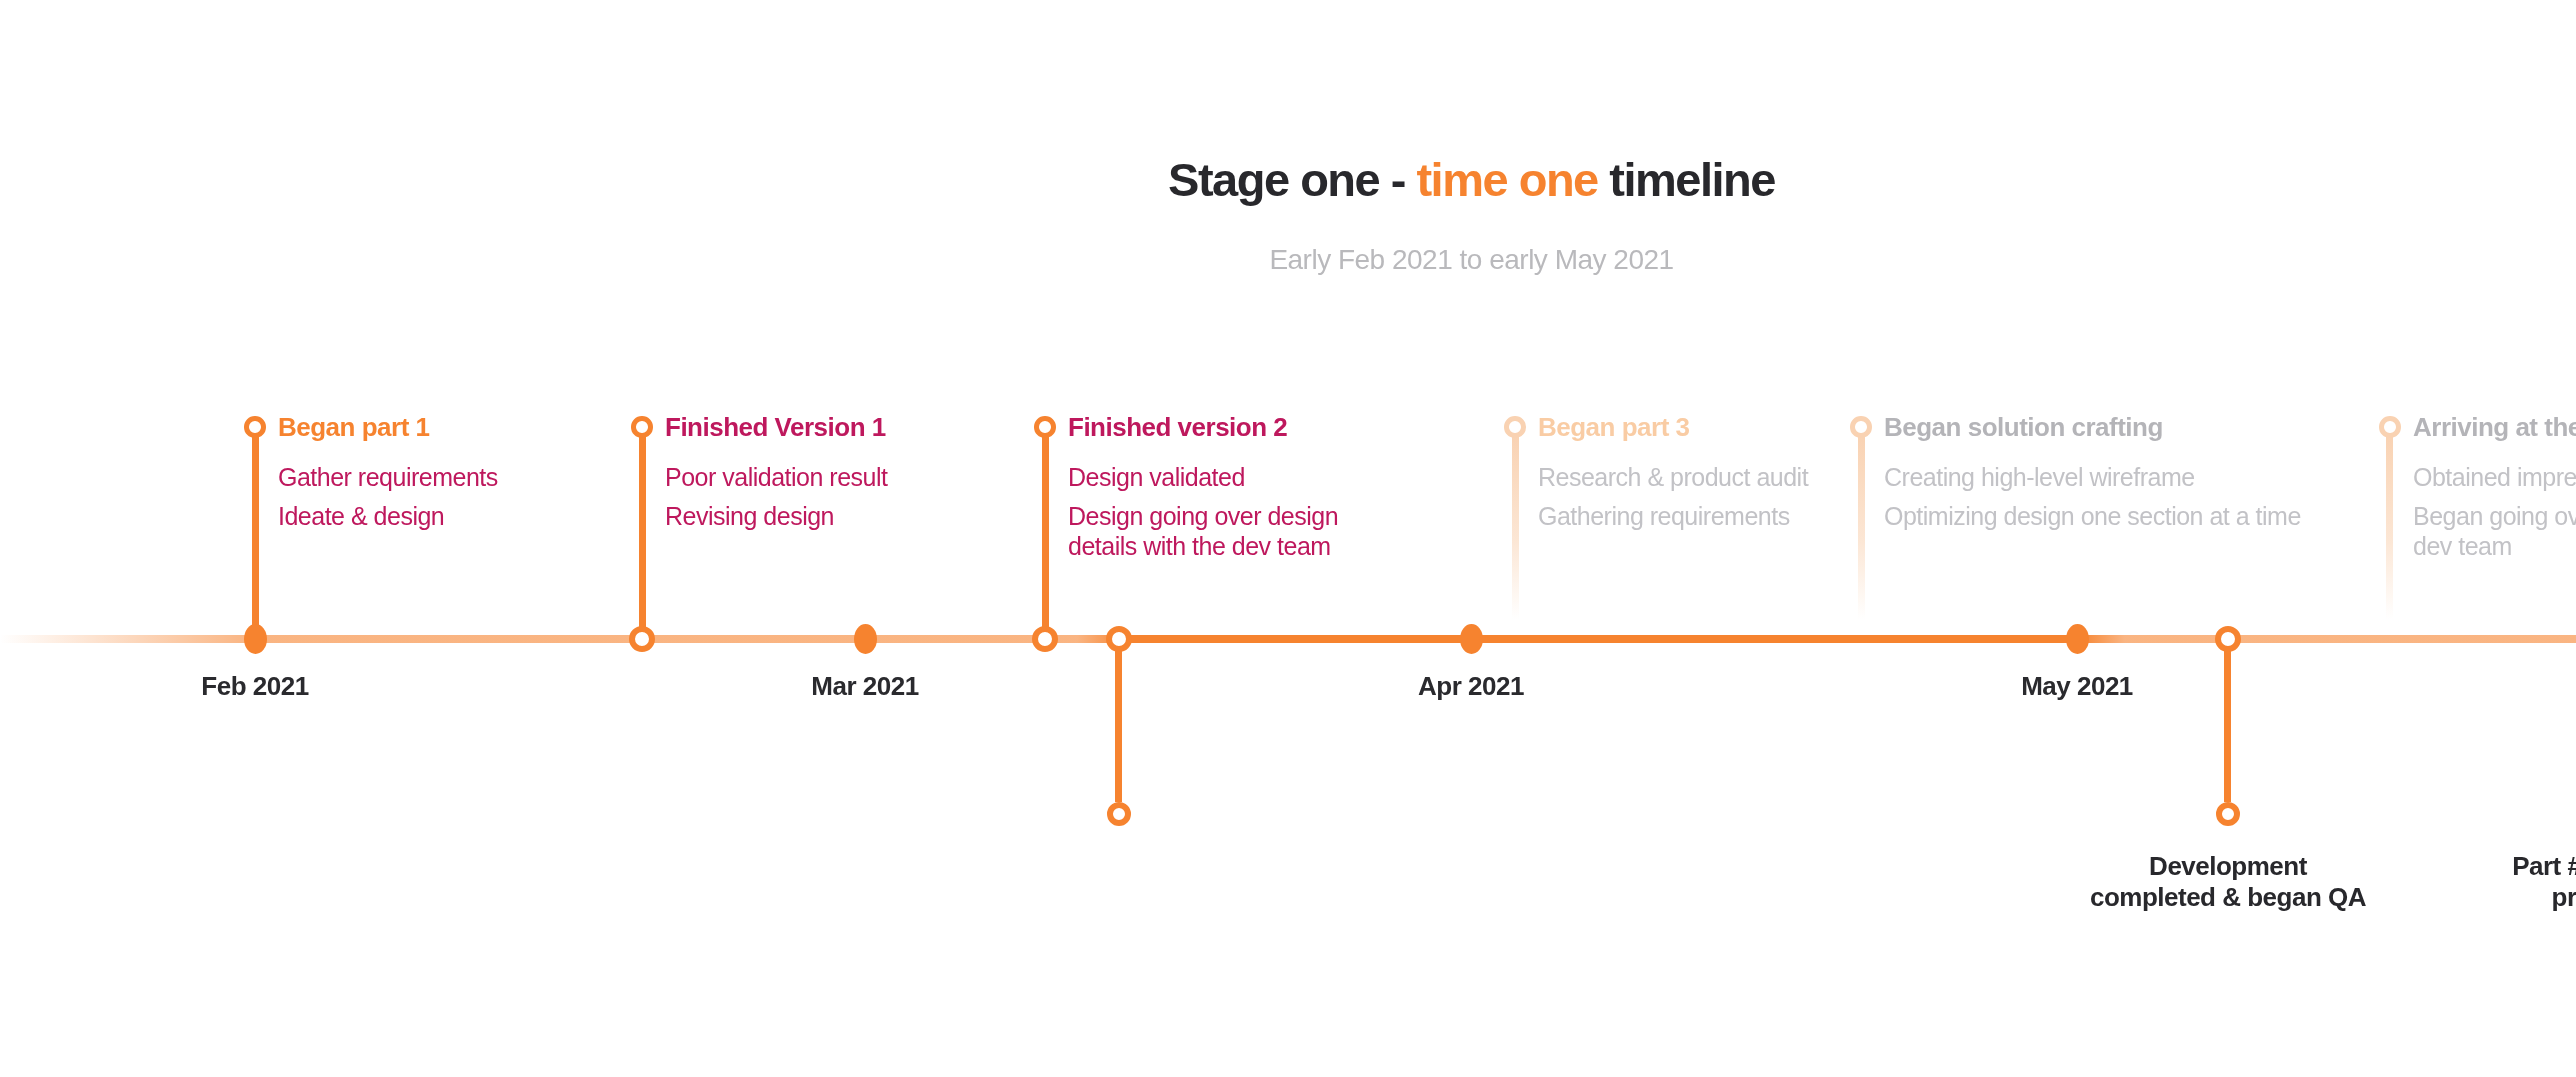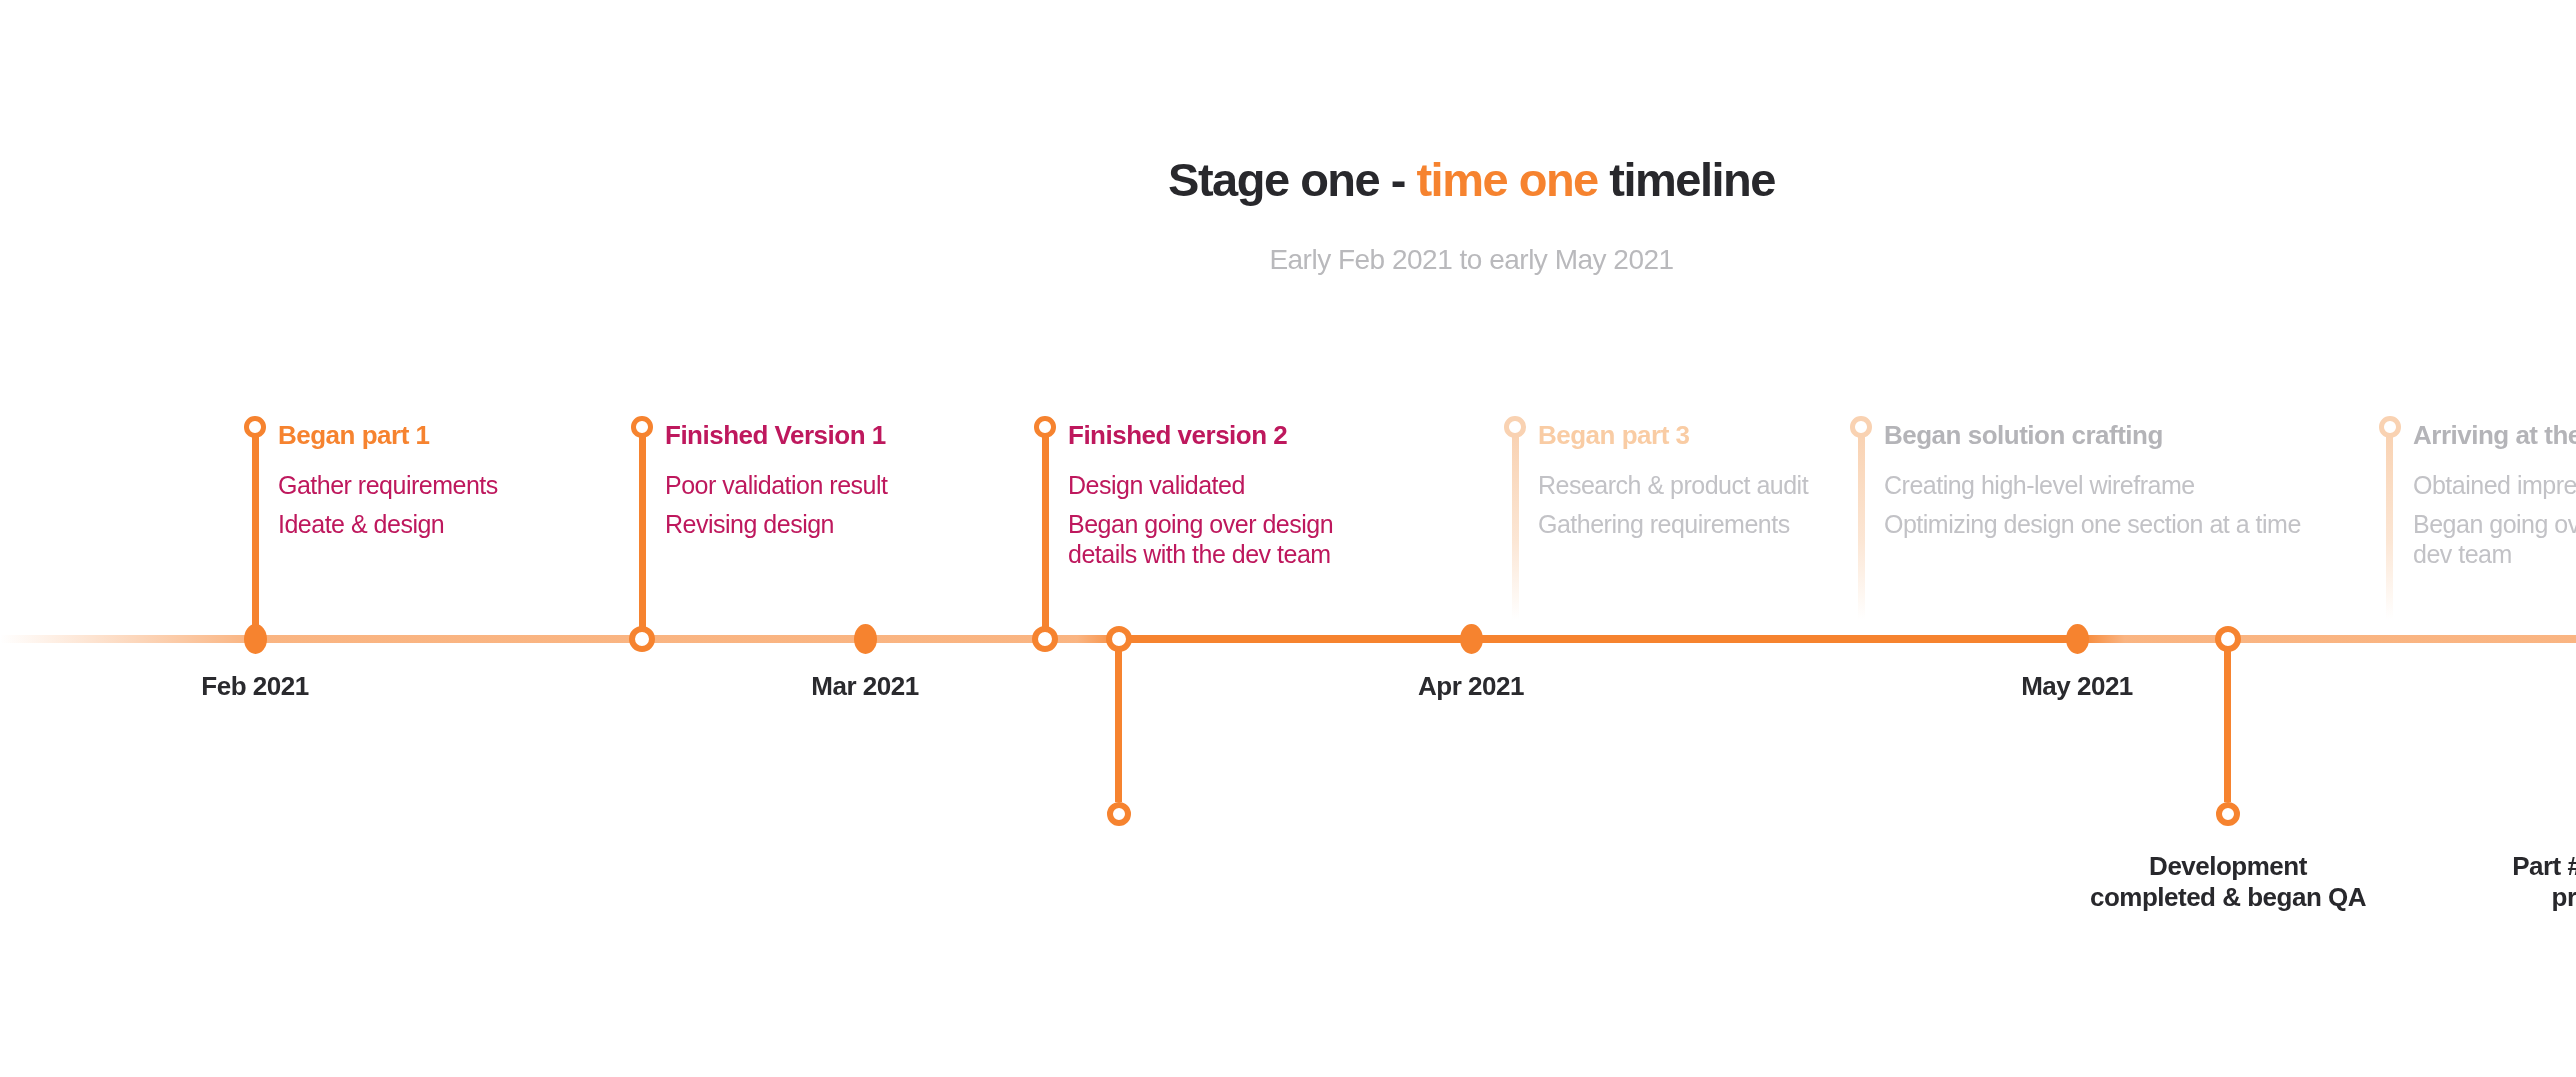--- a/index.html
+++ b/index.html
@@ -35,21 +35,21 @@
   .ev-stem.faded{height:192px;
       background:linear-gradient(to bottom,#F9D2B2 0%,rgba(249,210,178,0.55) 55%,rgba(249,210,178,0) 96%);}
   .month-dot{position:absolute;top:624px;width:23px;height:30px;border-radius:50%;
              background:#F6832F;z-index:3;}
   .axis-node{position:absolute;top:626px;width:26px;height:26px;border-radius:50%;
              background:#fff;border:6.7px solid #F6832F;box-sizing:border-box;z-index:4;}
   .month-label{position:absolute;top:671px;width:216px;text-align:center;
                font-size:26px;font-weight:bold;color:#2A2A2E;letter-spacing:-0.5px;}
 
   
-  .ev-text{position:absolute;top:412px;letter-spacing:-0.5px;margin-top:8px;}
+  .ev-text{position:absolute;top:412px;letter-spacing:-0.5px;}
   .ev-title{font-size:26px;font-weight:bold;line-height:30px;margin:0 0 19.6px 0;white-space:pre-line;}
   .ev-item{font-size:25px;line-height:30px;margin:0 0 9.3px 0;white-space:pre-line;}
   .c-orange{color:#F6832F;}
   .c-dark{color:#be185d;}
   .c-faded-orange{color:#F9CCA4;}
   .c-gray-title{color:#B4B4B8;}
   .c-gray-body{color:#C2C2C6;}
 
   
   .below-stem{position:absolute;top:650px;width:6.7px;height:152px;background:#F6832F;z-index:2;}
@@ -100,21 +100,21 @@
     <div class="ev-title c-dark">Finished Version 1</div>
     <p class="ev-item c-dark">Poor validation result</p>
     <p class="ev-item c-dark">Revising design</p>
   </div>
 
   <span class="ev-dot ev3-dot"></span>
   <div class="ev-stem ev3-stem"></div>
   <div class="ev-text ev3-text">
     <div class="ev-title c-dark">Finished version 2</div>
     <p class="ev-item c-dark">Design validated</p>
-    <p class="ev-item c-dark">Began going over design
+    <p class="ev-item c-dark">Design going over design
 details with the dev team</p>
   </div>
 
   <span class="ev-dot faded ev4-dot"></span>
   <div class="ev-stem faded ev4-stem"></div>
   <div class="ev-text ev4-text">
     <div class="ev-title c-faded-orange">Began part 3</div>
     <p class="ev-item c-gray-body">Research &amp; product audit</p>
     <p class="ev-item c-gray-body">Gathering requirements</p>
   </div>

